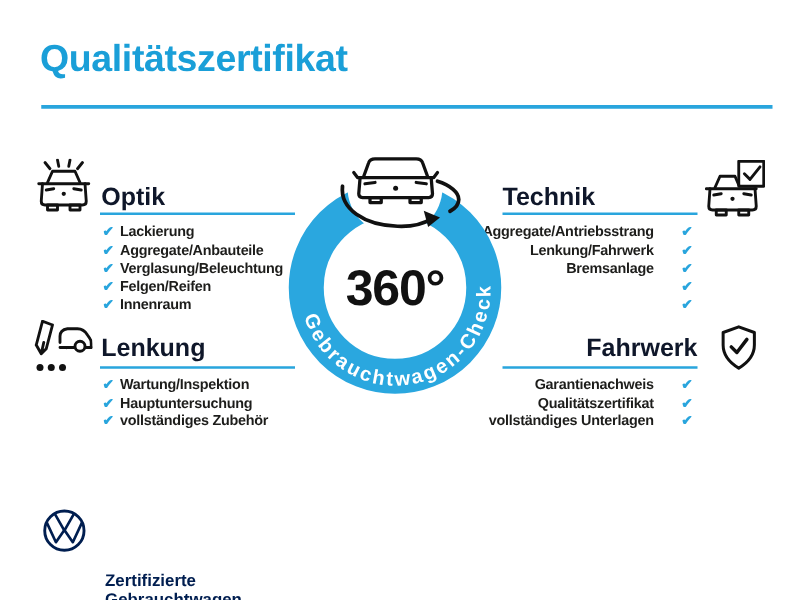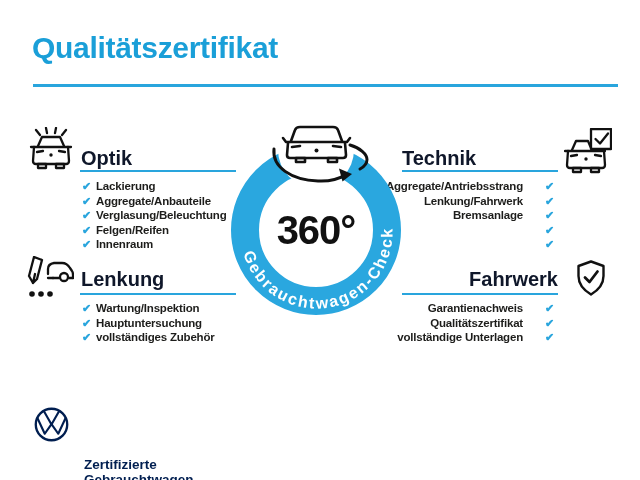--- a/index.html
+++ b/index.html
@@ -164,21 +164,21 @@
   <div class="abs list list-right l-garantie">
     <div class="row">
         <span>Garantienachweis</span>
         <span class="check">✔</span>
       </div>
     <div class="row">
         <span>Qualitätszertifikat</span>
         <span class="check">✔</span>
       </div>
     <div class="row">
-        <span>vollständige Unterlagen</span>
+        <span>vollständiges Unterlagen</span>
         <span class="check">✔</span>
       </div>
   </div>
 
   <svg class="abs badge-svg" width="640" height="480" viewBox="0 0 640 480">
     <circle cx="316" cy="230" r="71" fill="none" stroke="#2aa7df" stroke-width="28"></circle>
     <circle cx="316" cy="150" r="38" fill="#ffffff"></circle>
     <g fill="none" stroke="#111" stroke-width="2.6" stroke-linecap="round" stroke-linejoin="round">
       <path d="M291,141 L295,130 Q296,127 300,127 L333,127 Q337,127 338,130 L342,141"></path>
       <path d="M286,142 L347,142 M286,142 L283,138 M347,142 L350,138"></path>

